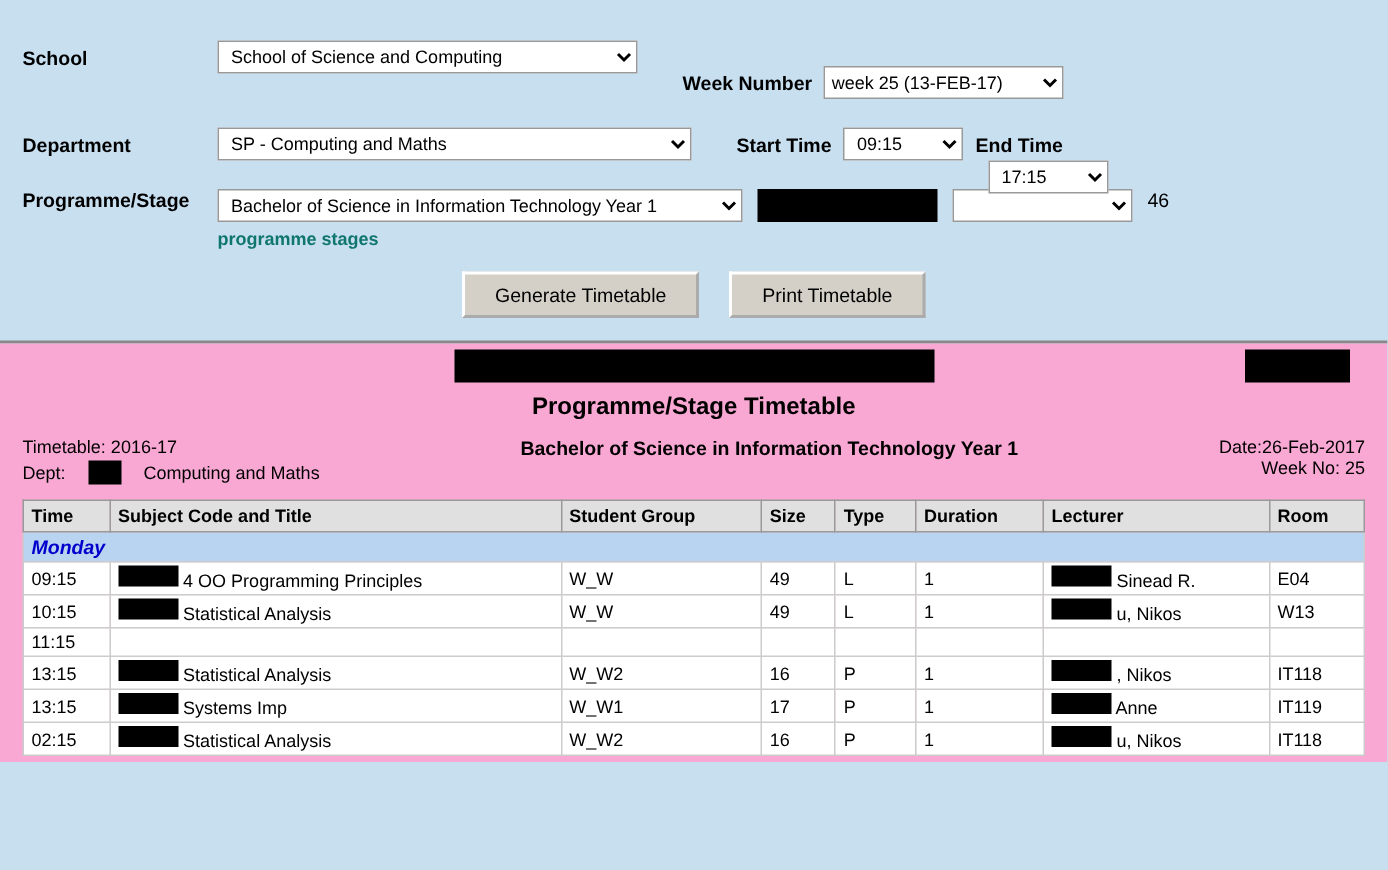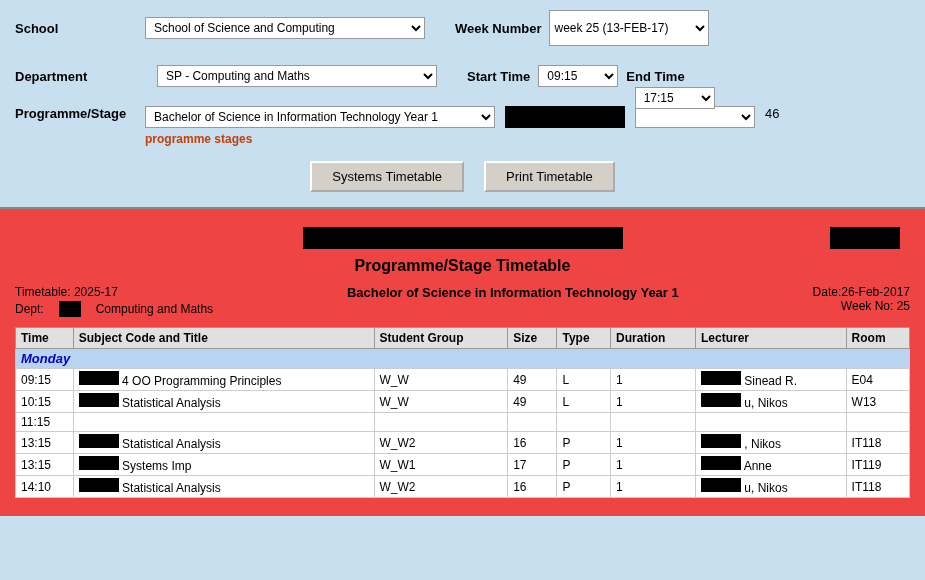--- a/index.html
+++ b/index.html
@@ -34,51 +34,52 @@
 
     .form-select {
       border: 1px solid #999;
       background: white;
       padding: 2px 4px;
       font-size: 12px;
       height: 22px;
     }
 
     .school-select { width: 280px; }
-    .dept-select { width: 280px; margin-left: 12px; }
+    .dept-select { width: 316px; }
     .prog-select { width: 350px; }
 
     .week-section {
       display: flex;
       align-items: center;
       gap: 8px;
       margin-left: 20px;
+      margin-top: 34px;
     }
 
     .week-label { font-weight: bold; font-size: 13px; }
-    .week-select { width: 160px; border: 1px solid #999; background: white; padding: 2px 0; font-size: 12px; height: 36px; }
+    .week-select { width: 160px; border: 1px solid #999; background: white; padding: 2px 0; font-size: 12px; height: 22px; }
 
     .time-section {
       display: flex;
       align-items: center;
       gap: 8px;
     }
 
     .time-label { font-weight: bold; font-size: 13px; }
     .time-select { width: 80px; border: 1px solid #999; background: white; padding: 2px 4px; font-size: 12px; height: 22px; }
 
     .prog-count {
       font-weight: normal;
       font-size: 13px;
     }
 
     .prog-stages {
       font-weight: bold;
       font-size: 12px;
-      color: #c2410c;
+      color: #0f766e;
     }
 
     .black-box {
       background: #000;
       width: 120px;
       height: 22px;
       display: inline-block;
     }
 
     .stage-select {
@@ -101,22 +102,22 @@
       background: #d4d0c8;
       border: 2px outset #fff;
       padding: 6px 20px;
       font-size: 13px;
       cursor: pointer;
       font-family: Arial, sans-serif;
     }
 
     
     .timetable-area {
-      background: #ef4444;
-      padding: 18px 15px;
+      background: #f9a8d4;
+      padding: 4px 15px;
     }
 
     .tt-black-bar {
       background: #000;
       width: 320px;
       height: 22px;
       margin-bottom: 4px;
     }
 
     .tt-black-bar-right {
@@ -259,38 +260,38 @@
         <option></option>
       </select>
       <span class="prog-count">46</span>
     </div>
     <div style="margin-left:130px;">
       <span class="prog-stages">programme stages</span>
     </div>
   </div>
 
   <div class="buttons-row">
-    <button class="btn">Systems Timetable</button>
+    <button class="btn">Generate Timetable</button>
     <button class="btn">Print Timetable</button>
   </div>
 </div>
 
 <div class="timetable-area">
 
   <div style="position:relative; display:flex; flex-direction:column; align-items:center; margin-bottom:4px;">
     <div style="display:flex; justify-content:center; width:100%; position:relative; margin-bottom:4px;">
       <div class="tt-black-bar"></div>
       <div class="tt-black-bar-right"></div>
     </div>
     <div class="tt-title">Programme/Stage Timetable</div>
   </div>
 
   <div class="tt-info-row">
     <div class="tt-meta-left">
-      <span>Timetable: 2025-17</span>
+      <span>Timetable: 2016-17</span>
       <div class="tt-dept-row">
         <span>Dept:</span>
         <div class="dept-black-box"></div>
         <span>Computing and Maths</span>
       </div>
     </div>
     <div class="tt-meta-middle">
       <span class="tt-prog-title">Bachelor of Science in Information Technology Year 1</span>
     </div>
     <div class="tt-meta-right">
@@ -361,21 +362,21 @@
     <td>13:15</td>
     <td><div class="cell-black-sm"></div> Systems Imp</td>
     <td>W_W1</td>
     <td>17</td>
     <td>P</td>
     <td>1</td>
     <td><div class="cell-black-sm" style="display:inline-block;"></div> Anne</td>
     <td>IT119</td>
   </tr>
         <tr class="row-alt">
-    <td>14:10</td>
+    <td>02:15</td>
     <td><div class="cell-black-sm"></div> Statistical Analysis</td>
     <td>W_W2</td>
     <td>16</td>
     <td>P</td>
     <td>1</td>
     <td><div class="cell-black-sm" style="display:inline-block;"></div> u, Nikos</td>
     <td>IT118</td>
   </tr>
       </tbody>
   </table>

